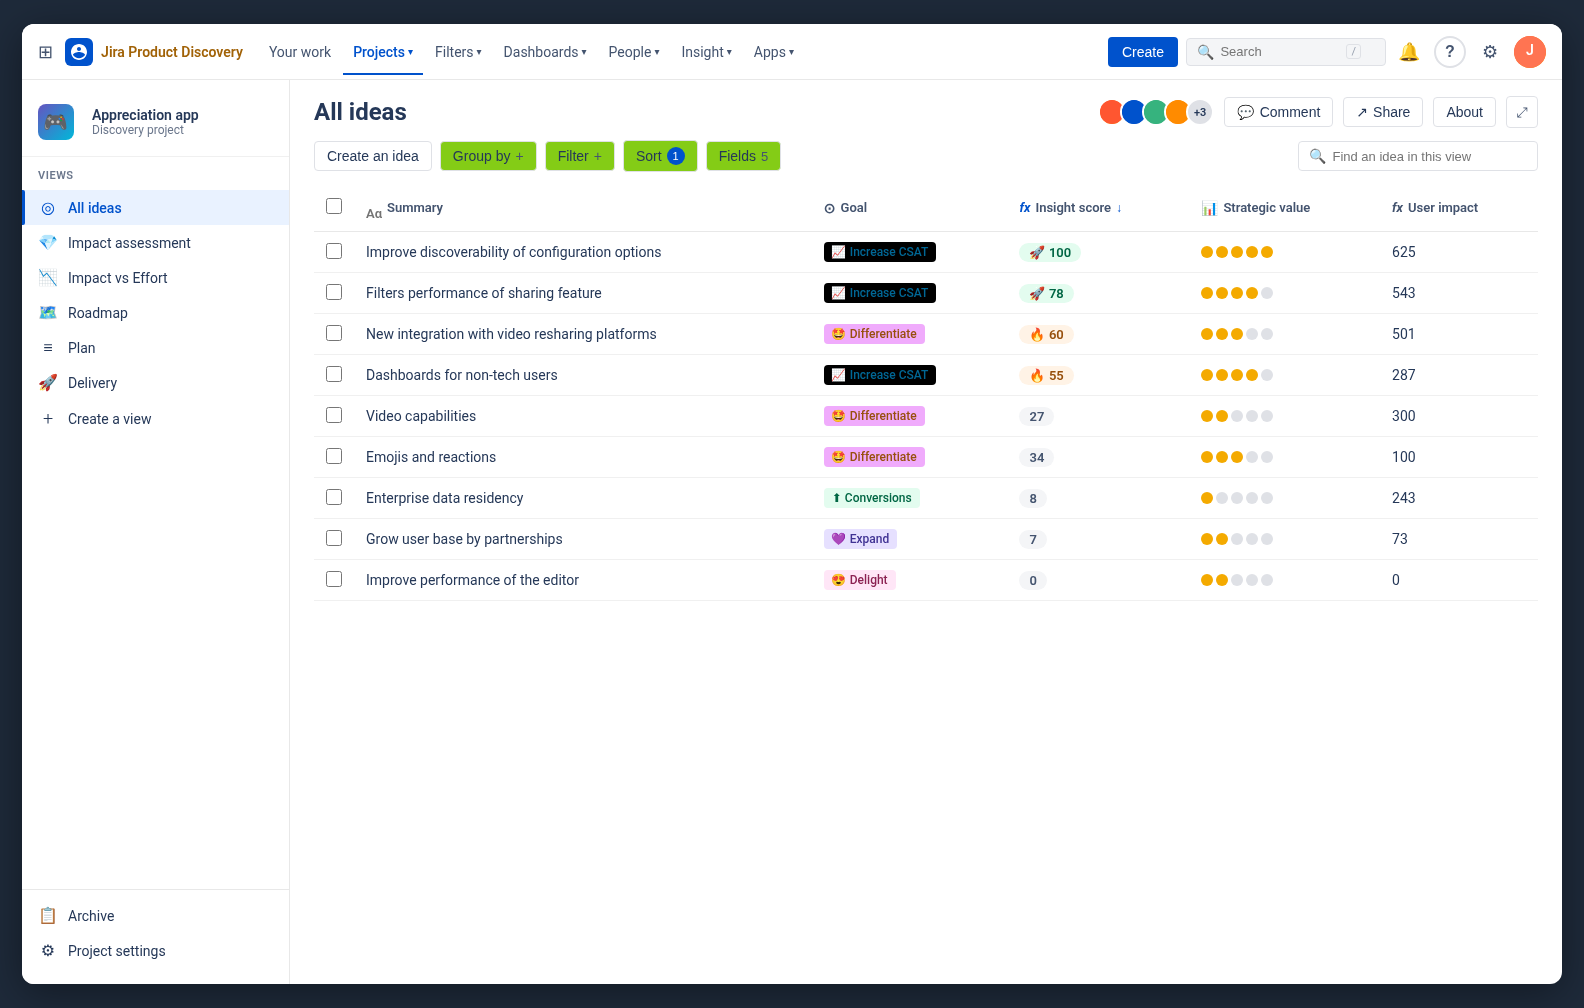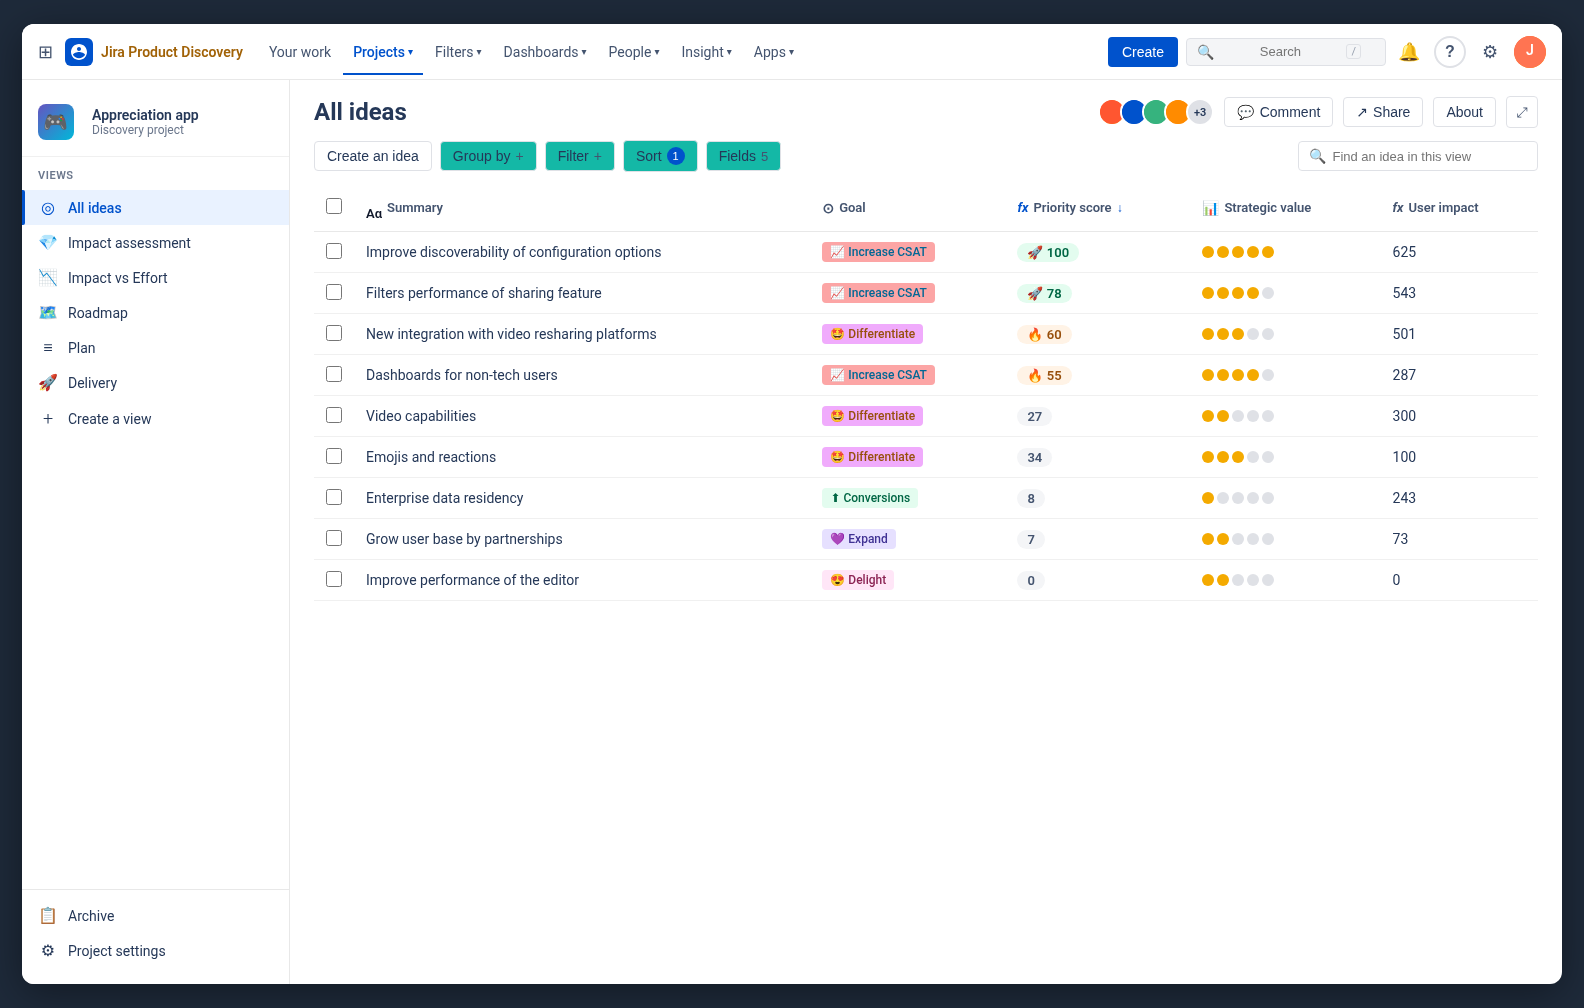--- a/index.html
+++ b/index.html
@@ -114,21 +114,20 @@
       gap: 6px;
       width: 200px;
     }
     .search-bar input {
       border: none;
       background: transparent;
       font-size: 13px;
       color: #44546f;
       outline: none;
       width: 120px;
-      text-align: center;
     }
     .search-slash {
       font-size: 11px;
       color: #97a0af;
       border: 1px solid #dfe1e6;
       border-radius: 3px;
       padding: 0 4px;
     }
     .nav-icon-btn {
       width: 32px;
@@ -316,21 +315,21 @@
 
     
     .toolbar {
       padding: 12px 24px;
       display: flex;
       align-items: center;
       gap: 8px;
       flex-shrink: 0;
     }
     .toolbar-btn {
-      background: #14b8a6;
+      background: #84cc16;
       border: 1px solid #dfe1e6;
       border-radius: 4px;
       padding: 6px 12px;
       font-size: 14px;
       color: #253858;
       cursor: pointer;
       display: flex;
       align-items: center;
       gap: 5px;
     }
@@ -422,21 +421,21 @@
     .tag {
       display: inline-flex;
       align-items: center;
       gap: 5px;
       border-radius: 4px;
       padding: 3px 8px;
       font-size: 12px;
       font-weight: 500;
       white-space: nowrap;
     }
-    .tag-csat { background: #fca5a5; color: #006795; }
+    .tag-csat { background: #000000; color: #006795; }
     .tag-differentiate { background: #f0abfc; color: #974f0c; }
     .tag-conversions { background: #e3fcef; color: #006644; }
     .tag-expand { background: #e6e0ff; color: #403294; }
     .tag-delight { background: #ffe6f7; color: #8b2252; }
 
     
     .score-badge {
       display: inline-flex;
       align-items: center;
       gap: 4px;
@@ -637,34 +636,34 @@
 
       <div class="table-container">
         <table>
           <thead>
             <tr>
               <th>
                 <input type="checkbox" class="checkbox" style="">
               </th>
               <th>
                 <div class="th-content">
-                  <span style="font-size:13px;color:#0f172a;margin-top:12px;">Aα</span>
+                  <span style="font-size:13px;color:#737373;margin-top:12px;">Aα</span>
                   <span>Summary</span>
                 </div>
               </th>
               <th>
                 <div class="th-content">
                   <span style="font-size:14px;">⊙</span>
                   <span>Goal</span>
                 </div>
               </th>
               <th>
                 <div class="th-content">
                   <span class="th-icon-blue" style="font-size:13px;font-style:italic;font-weight:700;">fx</span>
-                  <span>Priority score</span>
+                  <span>Insight score</span>
                   <span class="sort-arrow">↓</span>
                 </div>
               </th>
               <th>
                 <div class="th-content">
                   <span style="color:#44546f;font-size:14px;">📊</span>
                   <span>Strategic value</span>
                 </div>
               </th>
               <th>

